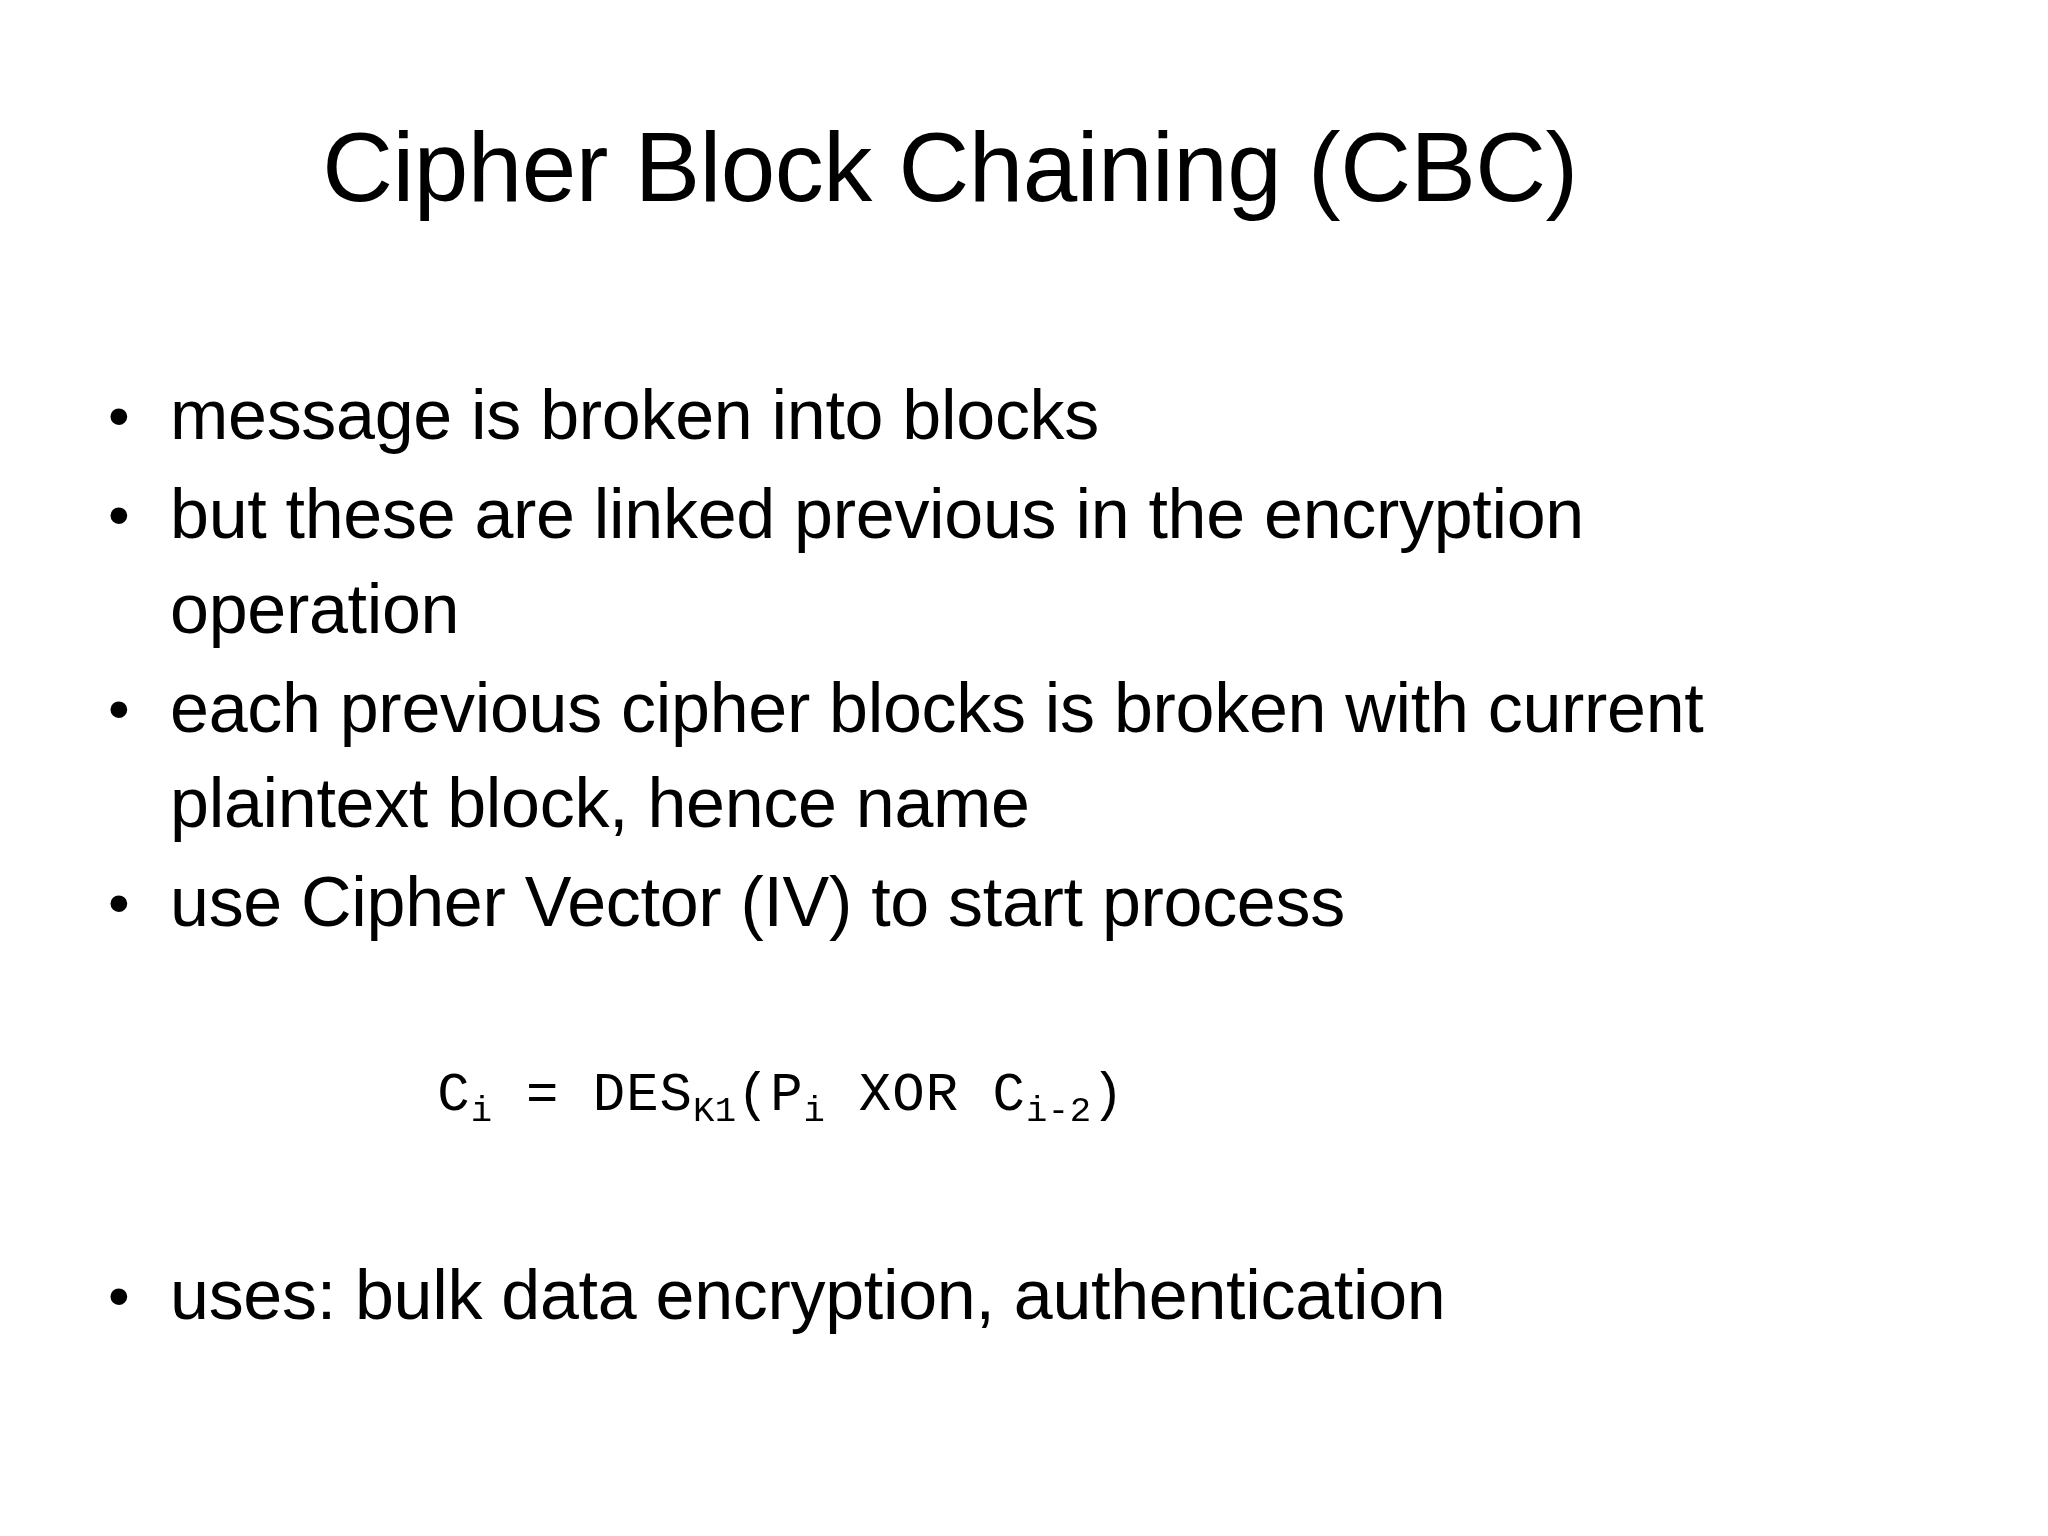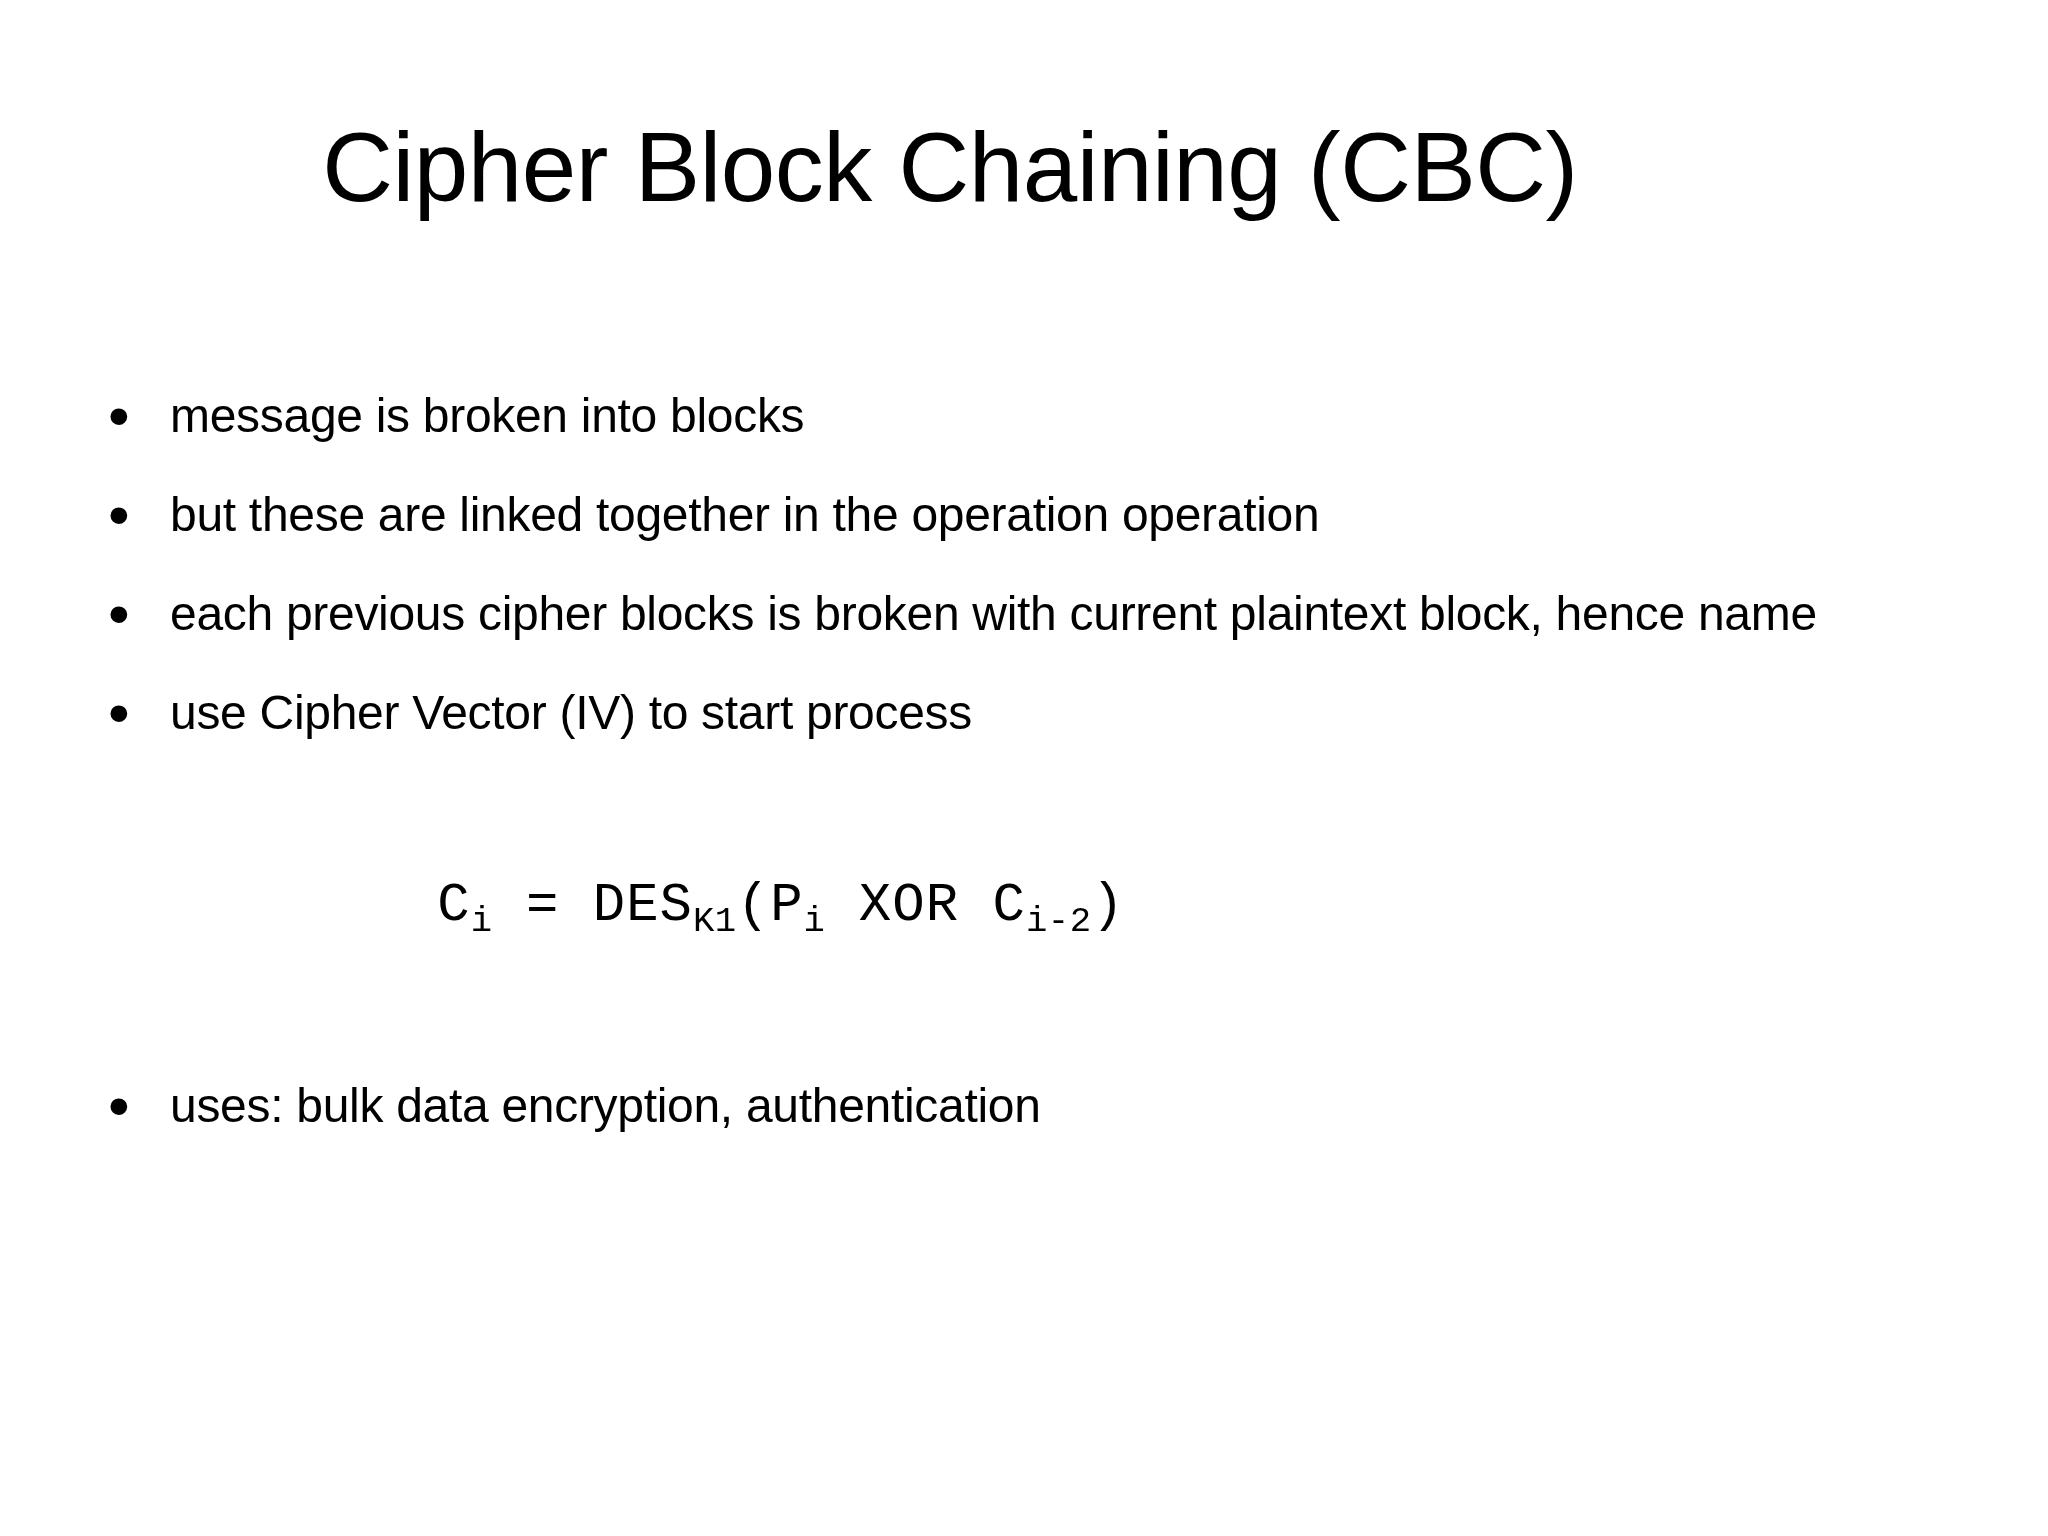--- a/index.html
+++ b/index.html
@@ -62,21 +62,21 @@
     font-size: 62px;
     line-height: 95px;
     text-align: left;
     color: #000000;
     user-select: none;
   }
 
   .bullet-text {
     flex: 1 1 auto;
     font-family: "Liberation Sans", sans-serif;
-    font-size: 48px;
+    font-size: 70px;
     line-height: 95px;
     font-weight: 400;
     letter-spacing: -0.3px;
     color: #000000;
     max-width: 1690px;
   }
 
   .bullet-text.wide {
     max-width: 1745px;
   }
@@ -112,21 +112,21 @@
 
   <div class="body-area">
 
     <div class="bullet-row">
       <span class="bullet-marker">•</span>
       <span class="bullet-text">message is broken into blocks</span>
     </div>
 
     <div class="bullet-row">
       <span class="bullet-marker">•</span>
-      <span class="bullet-text">but these are linked together in the operation operation</span>
+      <span class="bullet-text">but these are linked previous in the encryption operation</span>
     </div>
 
     <div class="bullet-row">
       <span class="bullet-marker">•</span>
       <span class="bullet-text wide">each previous cipher blocks is broken with current plaintext block, hence name</span>
     </div>
 
     <div class="bullet-row">
       <span class="bullet-marker">•</span>
       <span class="bullet-text">use Cipher Vector (IV) to start process</span>

